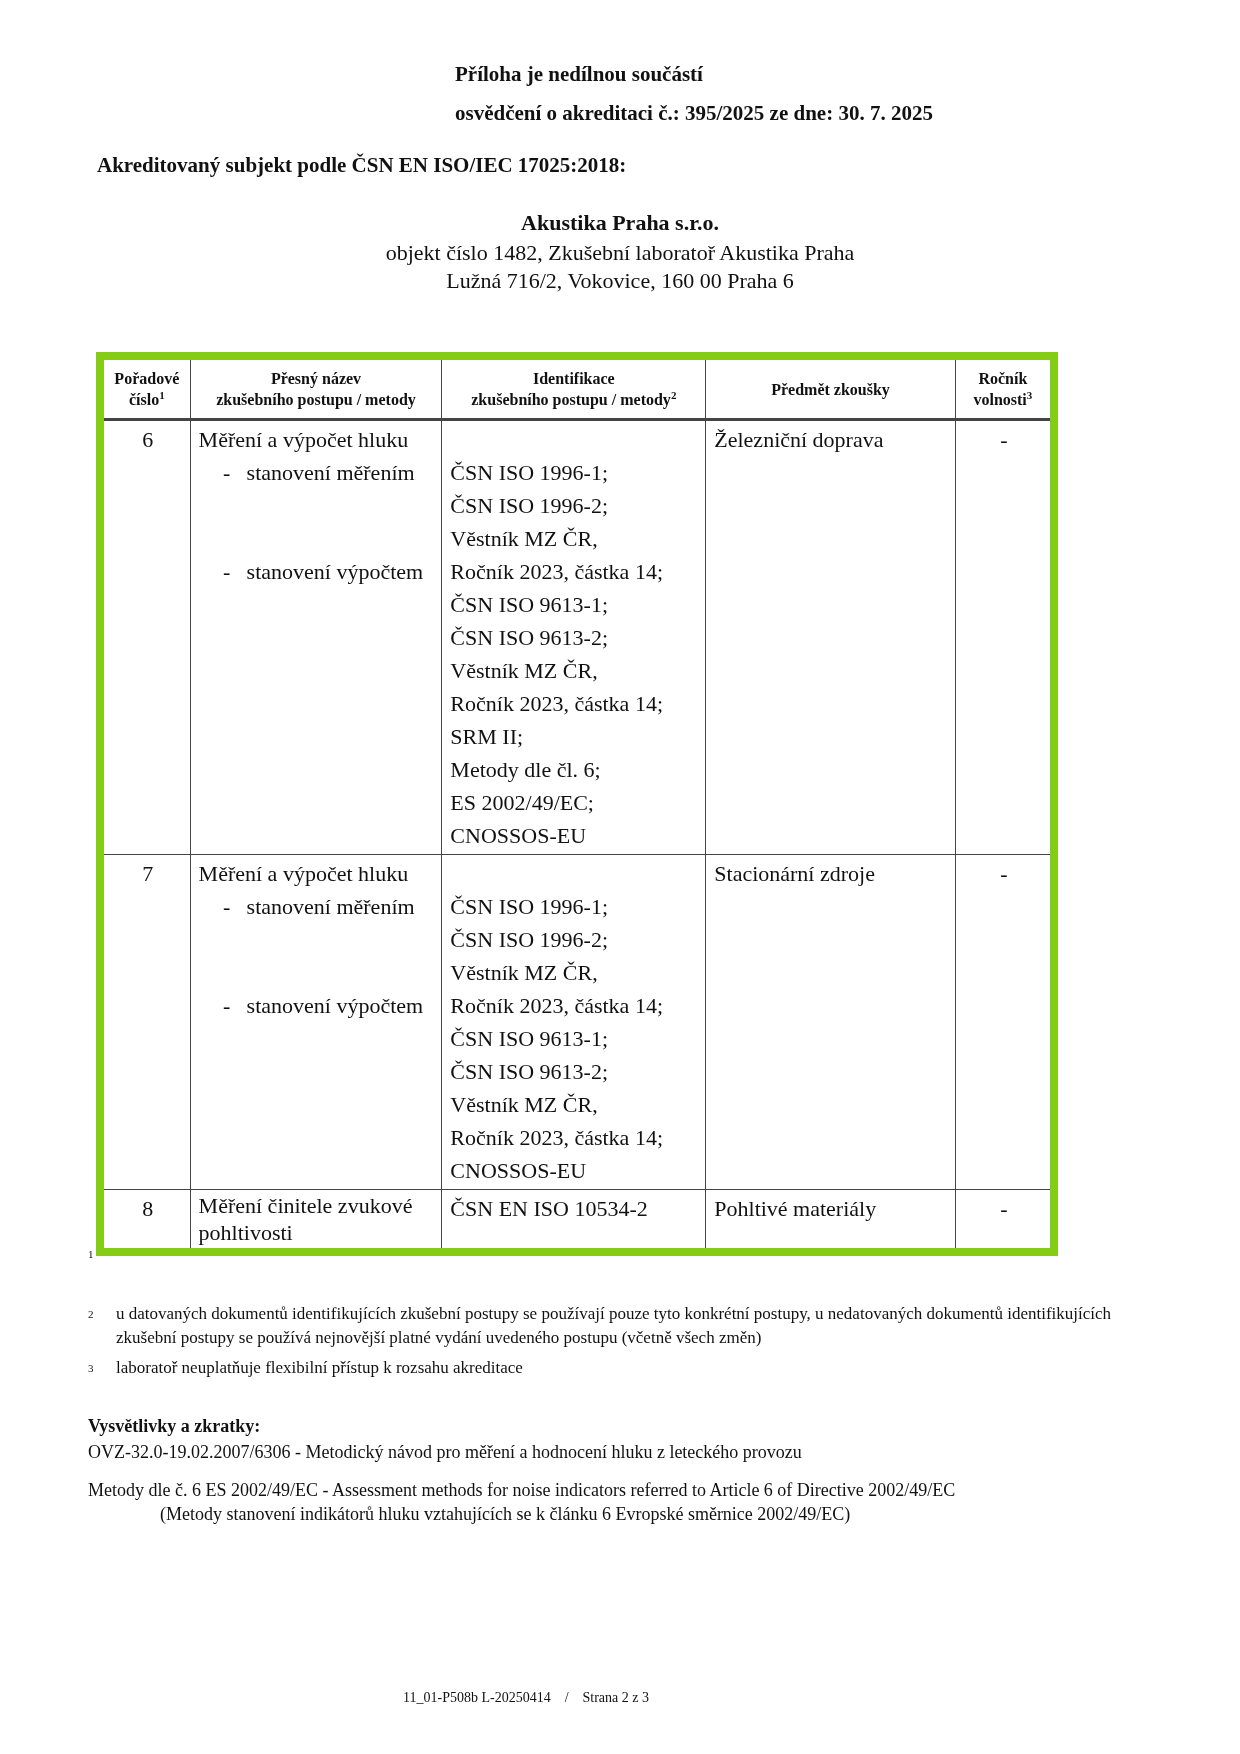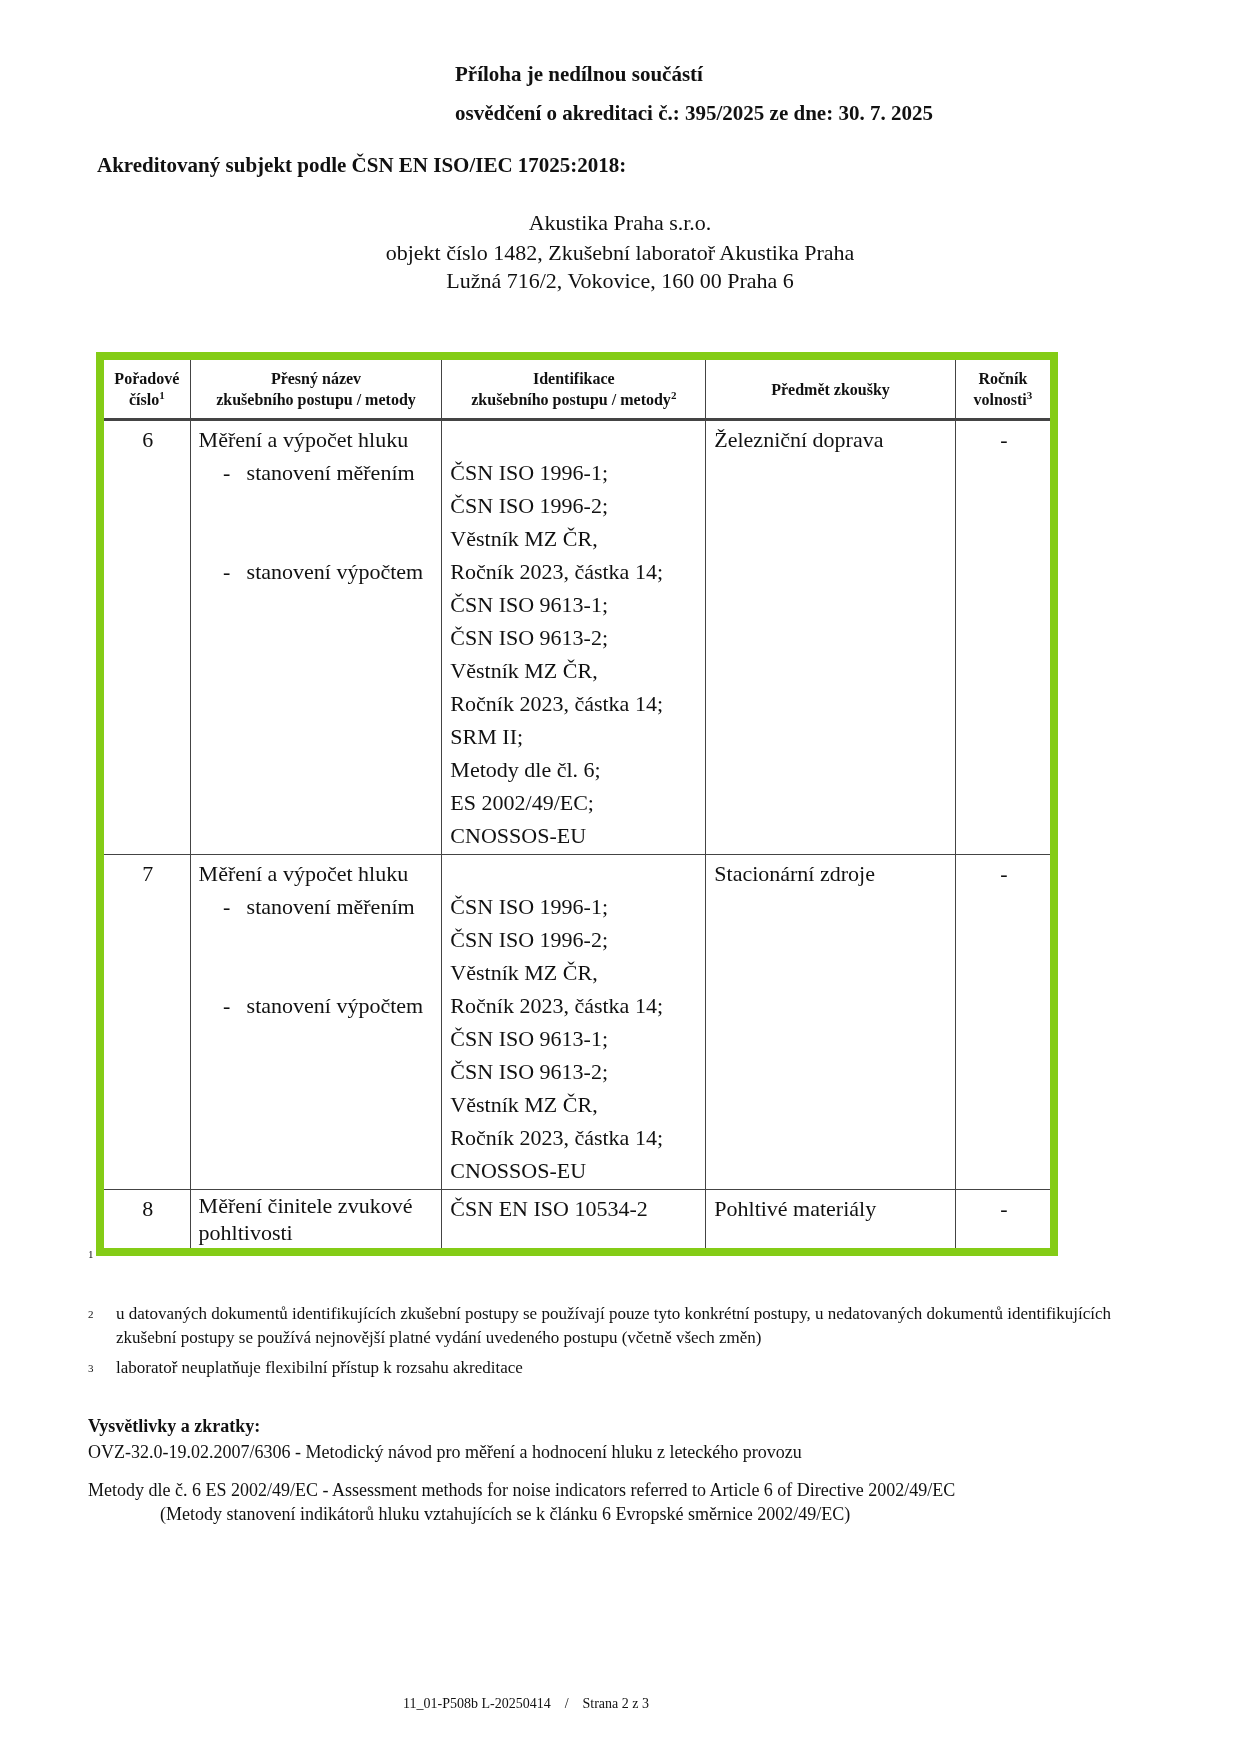--- a/index.html
+++ b/index.html
@@ -4,21 +4,21 @@
 <style>
   html, body { margin: 0; padding: 0; background: #ffffff; }
   body { width: 1240px; height: 1754px; position: relative; overflow: hidden;
          font-family: "Liberation Serif", serif; color: #111; }
   .abs { position: absolute; }
   .hdr-bold { font-weight: bold; font-size: 21px; line-height: 30px; }
   .hdr1 { left: 455px; top: 59px; }
   .hdr2 { left: 455px; top: 98px; }
   .hdr3 { left: 97px; top: 150px; }
   .org { left: 0; width: 1240px; text-align: center; }
-  .org-name { top: 210px; font-weight: normal; font-size: 22px; }
+  .org-name { top: 210px; font-weight: bold; font-size: 22px; }
   .org-line { font-size: 22px; }
   .org-l2 { top: 240px; }
   .org-l3 { top: 268px; }
 
   table.acc { position: absolute; left: 96px; top: 352px; width: 962px;
               border-collapse: collapse; border: 8px solid #84cc16; }
   table.acc th, table.acc td { border: 1.5px solid #444; vertical-align: top; }
   table.acc th { font-size: 16px; font-weight: bold; line-height: 21px;
                  text-align: center; vertical-align: middle; padding: 6px 4px; height: 46px; }
   table.acc thead tr { border-bottom: 3px solid #444; }
@@ -33,21 +33,21 @@
   .sub-gap { height: 33px; }
   .ids { display: block; }
   sup { font-size: 11px; vertical-align: super; line-height: 0; }
 
   .fn { left: 88px; width: 1070px; font-size: 17px; line-height: 24px; display: flex; }
   .fn .mark { width: 28px; font-size: 11px; flex: none; padding-top: 0; }
   .fn1 { top: 1242px; } .fn2 { top: 1302px; } .fn3 { top: 1356px; }
   .expl-title { left: 88px; top: 1404px; font-weight: bold; font-size: 18px; margin-top: 12px; }
   .expl { left: 88px; font-size: 18px; line-height: 24px; }
   .e1 { top: 1440px; } .e2 { top: 1478px; } .e3 { top: 1502px; left: 160px; }
-  .footer { left: 0; width: 1052px; top: 1690px; text-align: center; font-size: 14px; margin-top: 6px; }
+  .footer { left: 0; width: 1052px; top: 1690px; text-align: center; font-size: 14px; }
   .footer .sep { margin: 0 14px; }
 </style>
 </head>
 <body>
 
 <div class="abs hdr-bold hdr1">Příloha je nedílnou součástí</div>
 <div class="abs hdr-bold hdr2">osvědčení o akreditaci č.: 395/2025 ze dne: 30. 7. 2025</div>
 <div class="abs hdr-bold hdr3">Akreditovaný subjekt podle ČSN EN ISO/IEC 17025:2018:</div>
 
 <div class="abs org org-name">Akustika Praha s.r.o.</div>

